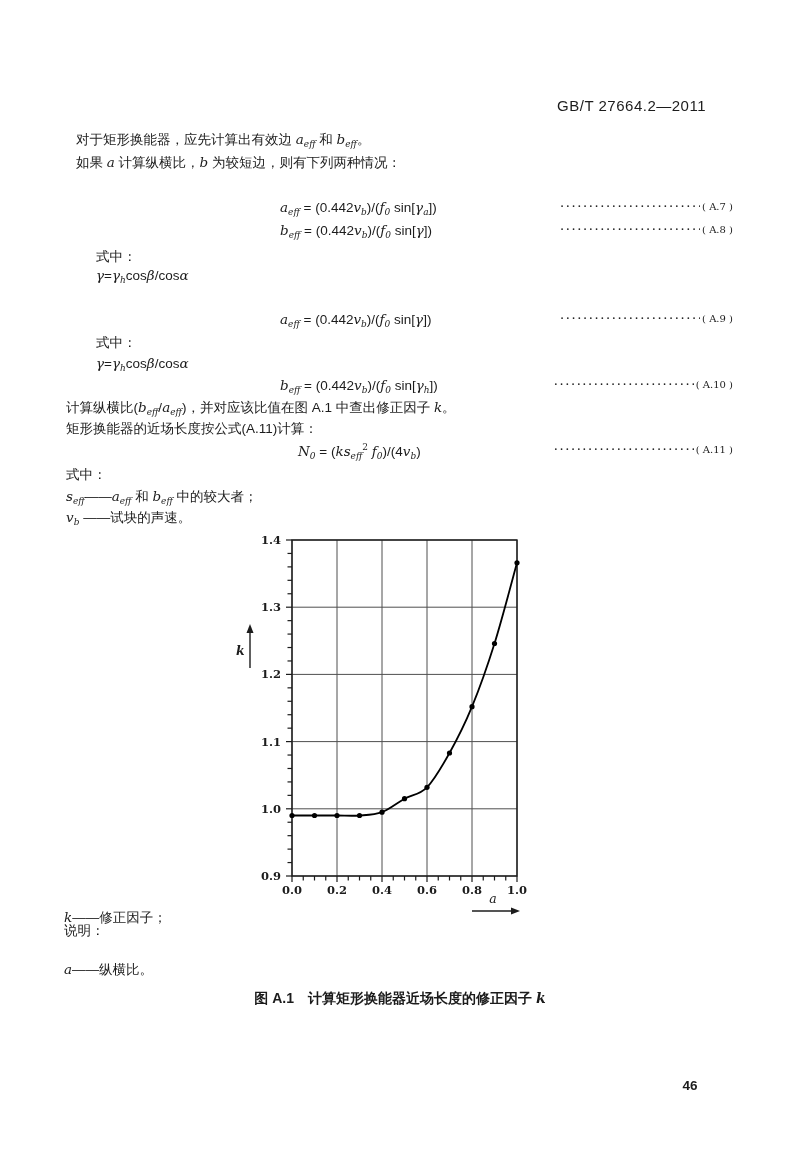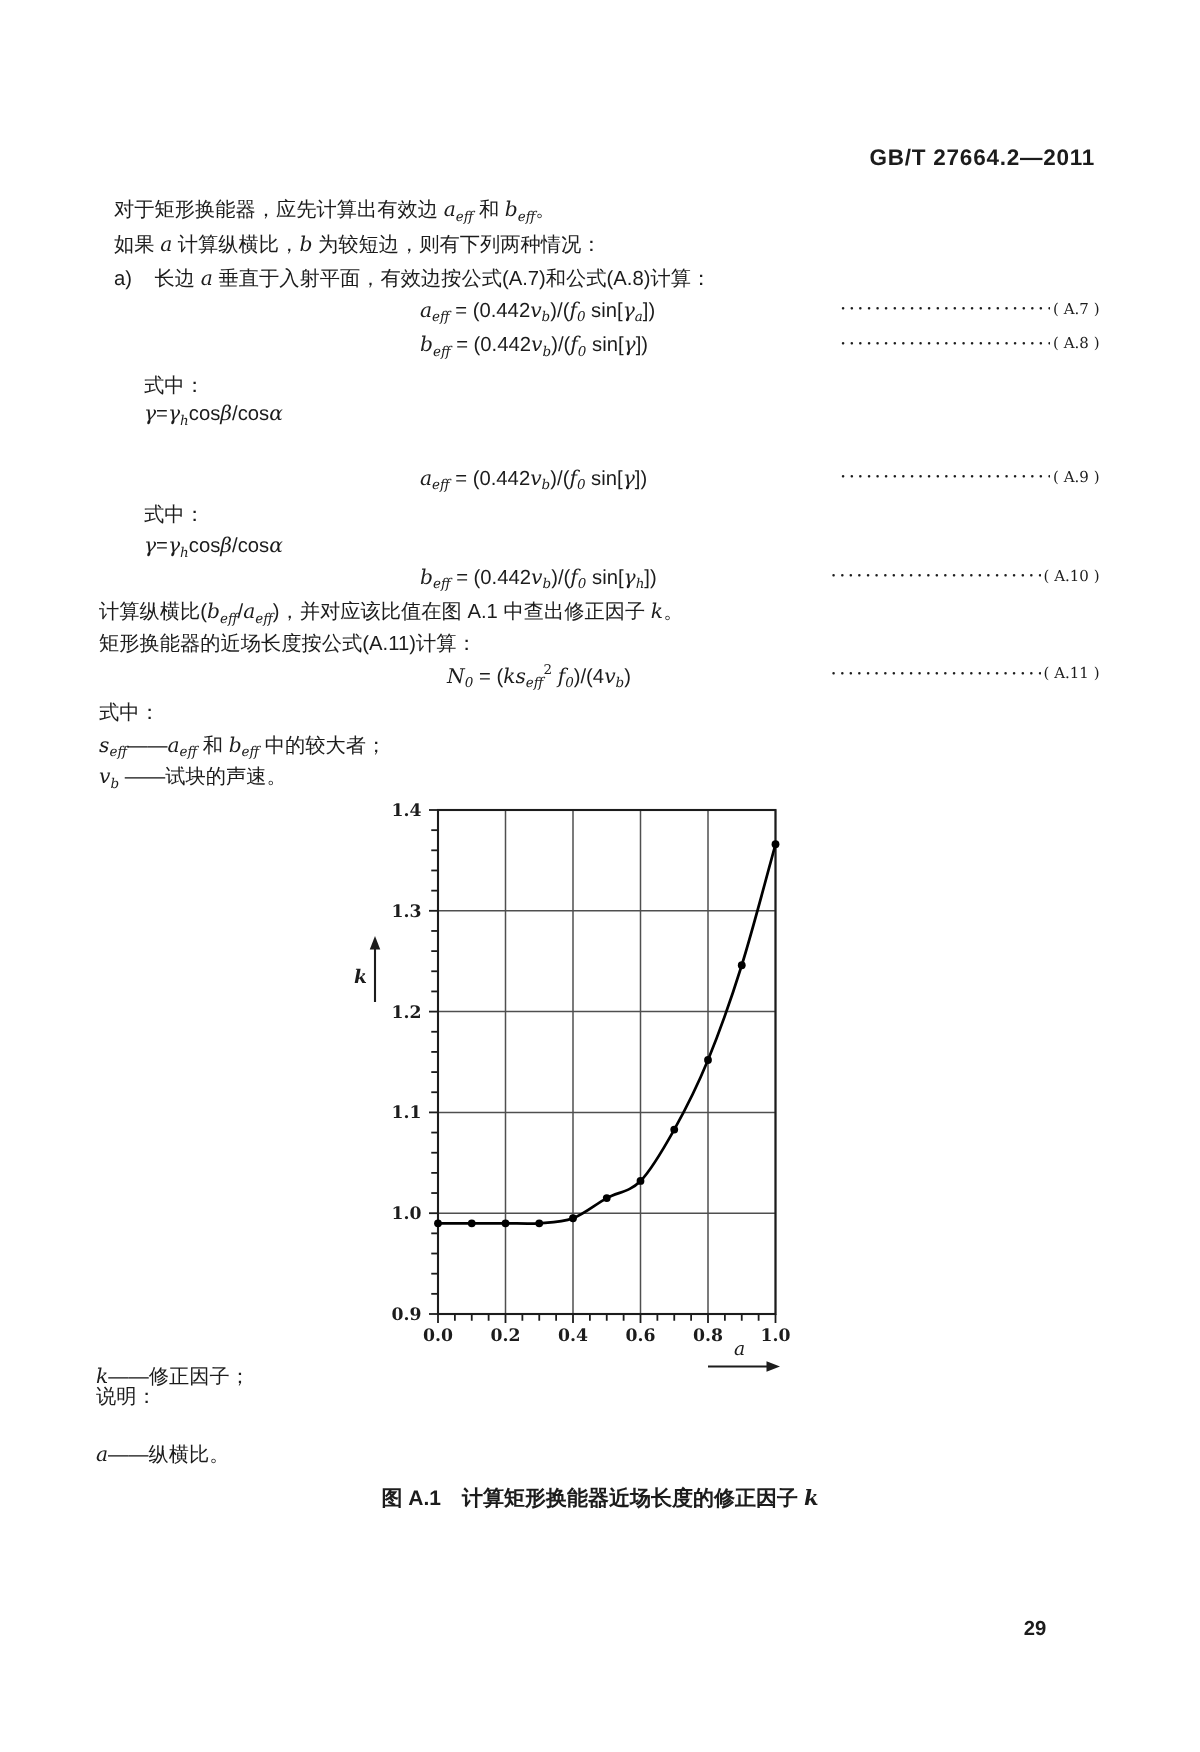--- a/index.html
+++ b/index.html
@@ -6,22 +6,22 @@
   .page{
     position:relative;
     width:800px;height:1168px;
     background:#ffffff;
     margin:0 auto;
     font-family:"Liberation Sans", sans-serif;
     color:#1c1c1c;
     overflow:hidden;
   }
   .hdr{
-    position:absolute;top:97px;right:70px;
-    font-size:15px;font-weight:bold;letter-spacing:0.5px;
+    position:absolute;top:97px;right:94px;
+    font-size:15px;font-weight:normal;letter-spacing:0.5px;
     font-family:"Liberation Sans", sans-serif;
   }
   .bline{
     position:absolute;
     font-size:13.5px;line-height:19px;white-space:nowrap;
   }
   .marker{margin-right:15px;}
   
   .g-n{font-family:"Liberation Sans", sans-serif;text-align:center;}
   .g-v{font-family:"DejaVu Serif", serif;font-style:italic;}
@@ -53,23 +53,20 @@
 </head>
 <body>
 
 <div class="page">
 
   <div class="hdr">GB/T 27664.2—2011</div>
 
   <div class="bline" style="top:130px;left:76px"><span class="g-n">对于矩形换能器，应先计算出有效边 </span><span class="g-v">a</span><span class="g-s">eff</span><span class="g-n"> 和 </span><span class="g-v">b</span><span class="g-s">eff</span><span class="g-n">。</span></div>
   <div class="bline" style="top:153px;left:76px"><span class="g-n">如果 </span><span class="g-v">a</span><span class="g-n"> 计算纵横比，</span><span class="g-v">b</span><span class="g-n"> 为较短边，则有下列两种情况：</span></div>
 
-  <div class="bline" style="top:176px;left:76px">
-    <span class="marker g-n">a)</span><span><span class="g-n">长边 </span><span class="g-v">a</span><span class="g-n"> 垂直于入射平面，有效边按公式(A.7)和公式(A.8)计算：</span></span>
-  </div>
 
   <div class="frow" style="top:199px">
     <span class="feq"><span class="g-v">a</span><span class="g-s">eff</span><span class="g-n"> = (0.442</span><span class="g-v">v</span><span class="g-s">b</span><span class="g-n">)/(</span><span class="g-v">f</span><span class="g-s">0</span><span class="g-n"> sin[</span><span class="g-v">γ</span><span class="g-s">a</span><span class="g-n">])</span></span>
     <span class="fnum">
         <span class="dots">··········································</span>
         <span class="eqnum">( A.7 )</span>
       </span>
   </div>
   <div class="frow" style="top:222px">
     <span class="feq"><span class="g-v">b</span><span class="g-s">eff</span><span class="g-n"> = (0.442</span><span class="g-v">v</span><span class="g-s">b</span><span class="g-n">)/(</span><span class="g-v">f</span><span class="g-s">0</span><span class="g-n"> sin[</span><span class="g-v">γ</span><span class="g-n">])</span></span>
@@ -211,15 +208,15 @@
         <circle cx="291" cy="32.84799999999984" r="2.6" fill="#000000"></circle>
       </svg>
   </div>
 
   <div class="bline" style="top:921px;left:64px"><span class="g-n">说明：</span></div>
   <div class="bline" style="top:908px;left:64px"><span class="g-v">k</span><span class="g-n">——修正因子；</span></div>
   <div class="bline" style="top:960px;left:64px"><span class="g-v">a</span><span class="g-n">——纵横比。</span></div>
 
   <div class="caption"><span class="g-b">图 A.1　计算矩形换能器近场长度的修正因子 </span><span class="g-vb">k</span></div>
 
-  <div class="pageno">29</div>
+  <div class="pageno">46</div>
 
 </div>
 
 </body></html>

